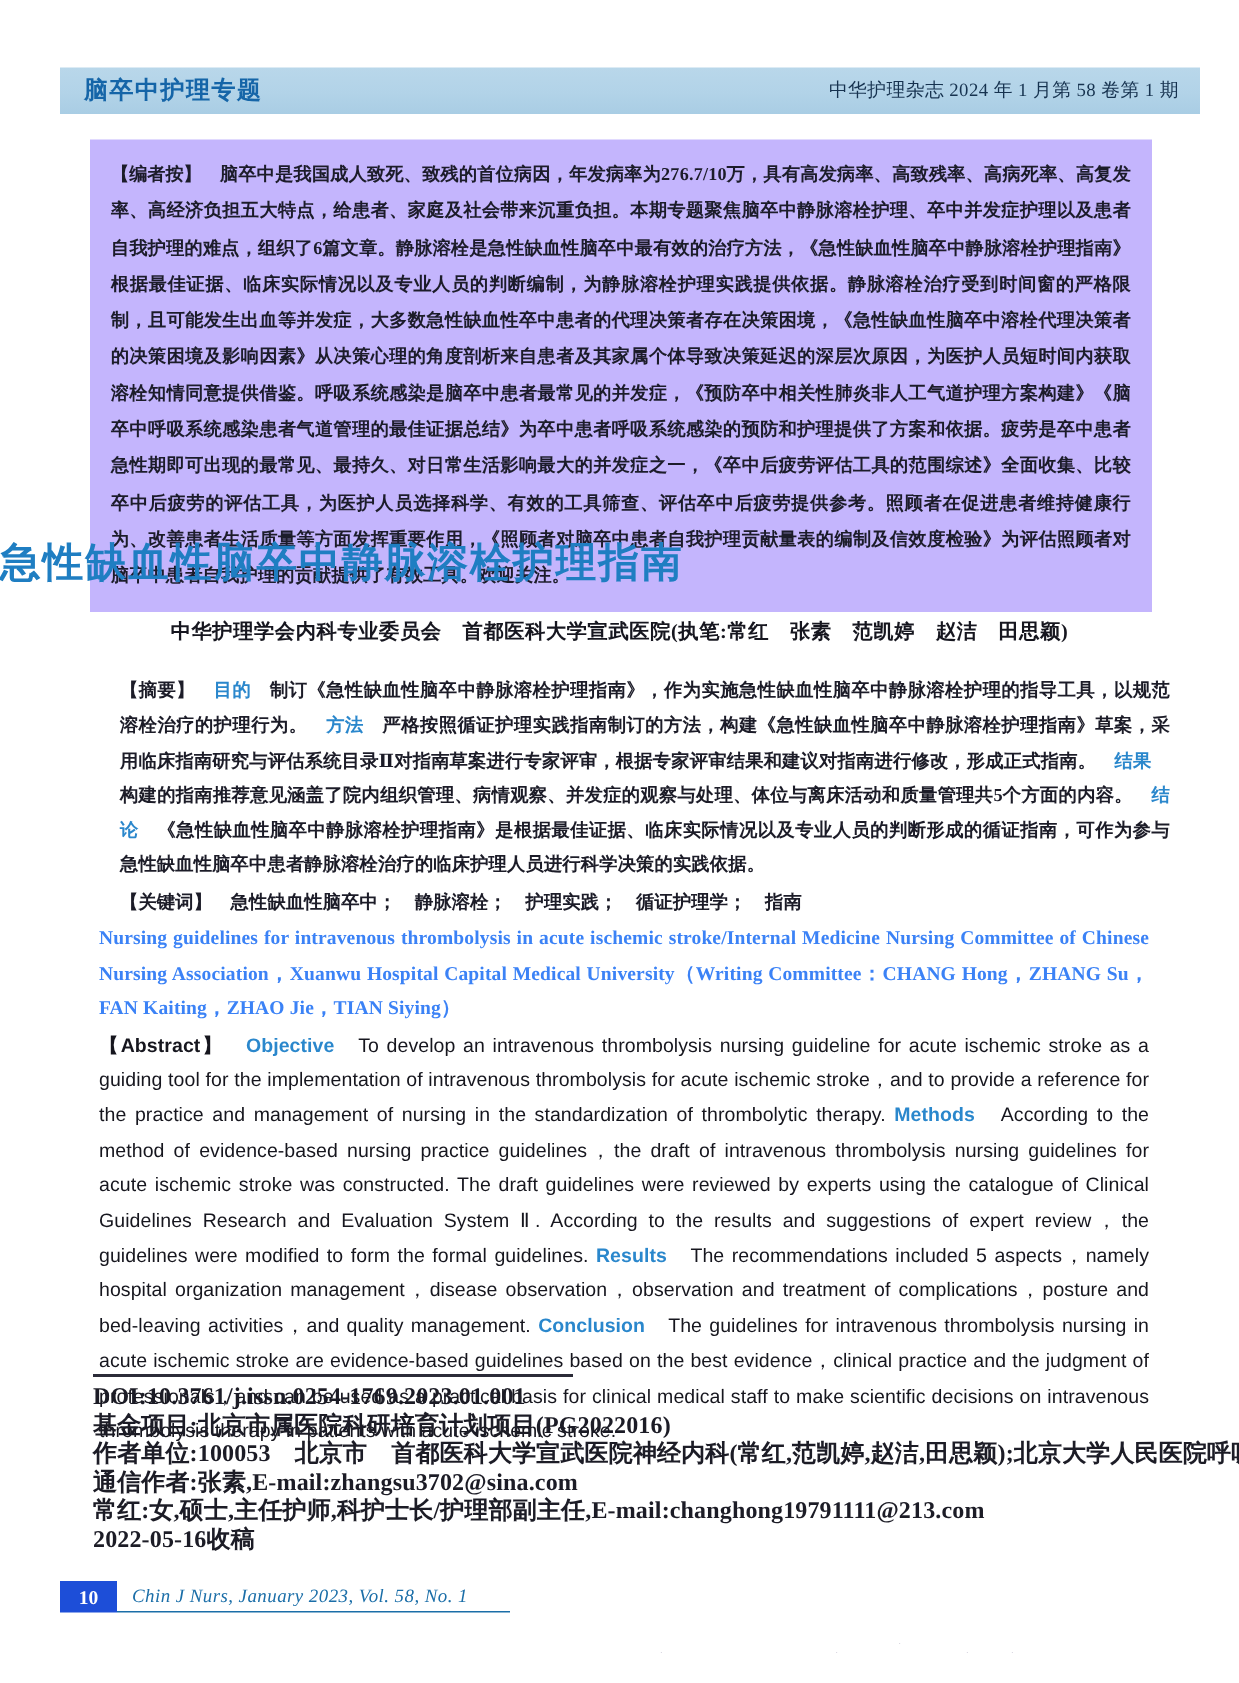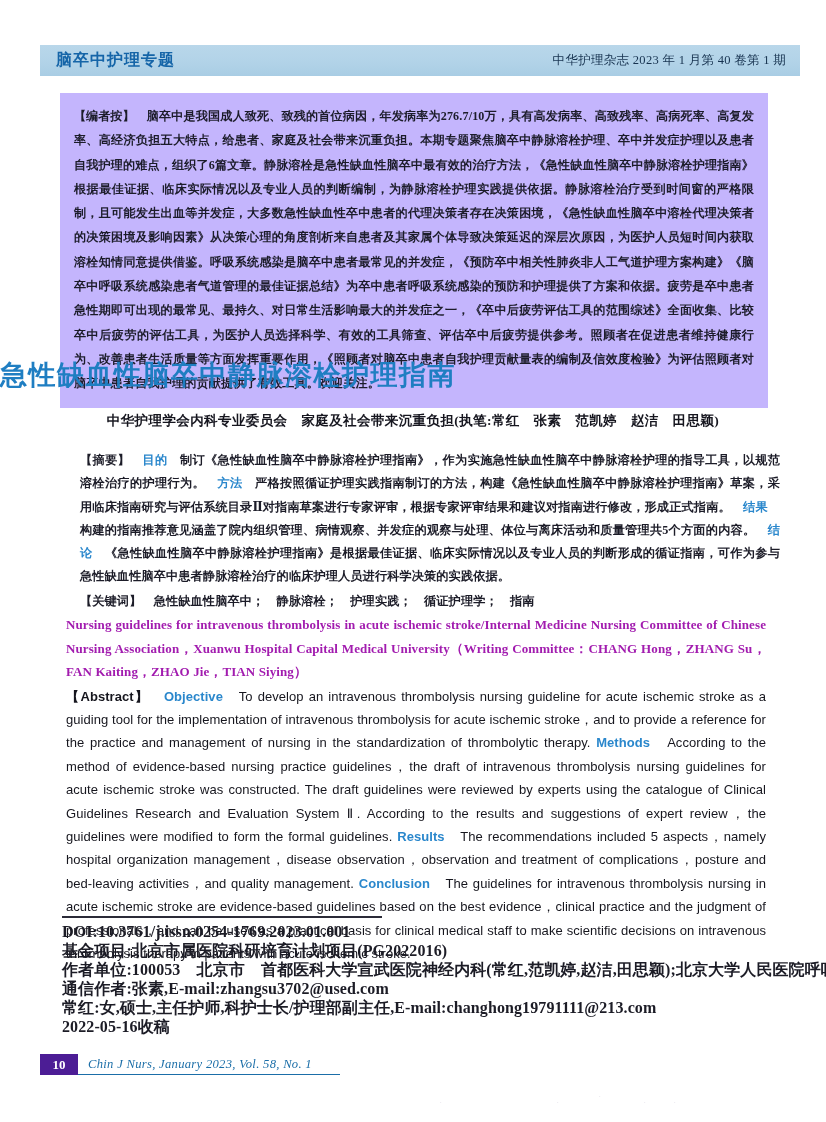--- a/index.html
+++ b/index.html
@@ -143,21 +143,21 @@
     width: 700px;
   }
   .en-title {
     margin: 0;
     font-family: "Liberation Serif", "DejaVu Serif", serif;
     font-size: 13px;
     font-weight: bold;
     line-height: 23.5px;
     text-align: justify;
     text-align-last: left;
-    color: #a21caf;
+    color: #3b82f6;
     letter-spacing: 0.1px;
   }
   .en-abstract {
     margin: 1px 0 0 0;
     font-family: Liberation Sans, sans-serif;
     font-size: 13px;
     line-height: 23.4px;
     text-align: justify;
     text-align-last: left;
     color: #16161e;
@@ -198,21 +198,21 @@
     position: absolute;
     left: 40px;
     top: 1054px;
     width: 300px;
     height: 21px;
     display: flex;
     align-items: stretch;
   }
   .folio {
     width: 38px;
-    background: #4c1d95;
+    background: #1d4ed8;
     color: #ffffff;
     font-family: "Liberation Serif", "DejaVu Serif", serif;
     font-size: 13px;
     font-weight: bold;
     display: flex;
     align-items: center;
     justify-content: center;
   }
   .footer-cite {
     flex: 1;
@@ -235,48 +235,48 @@
     color: #b9b4c6;
   }
 </style>
 </head>
 <body>
 
 <div class="page">
 
   <div class="running-header">
     <span class="rh-left">脑卒中护理专题</span>
-    <span class="rh-right">中华护理杂志 2023 年 1 月第 40 卷第 1 期</span>
+    <span class="rh-right">中华护理杂志 2024 年 1 月第 58 卷第 1 期</span>
   </div>
 
   <div class="editor-note">
     <p><span class="en-label">【编者按】</span><span>　脑卒中是我国成人致死、致残的首位病因，年发病率为276.7/10万，具有高发病率、高致残率、高病死率、高复发率、高经济负担五大特点，给患者、家庭及社会带来沉重负担。本期专题聚焦脑卒中静脉溶栓护理、卒中并发症护理以及患者自我护理的难点，组织了6篇文章。静脉溶栓是急性缺血性脑卒中最有效的治疗方法，《急性缺血性脑卒中静脉溶栓护理指南》根据最佳证据、临床实际情况以及专业人员的判断编制，为静脉溶栓护理实践提供依据。静脉溶栓治疗受到时间窗的严格限制，且可能发生出血等并发症，大多数急性缺血性卒中患者的代理决策者存在决策困境，《急性缺血性脑卒中溶栓代理决策者的决策困境及影响因素》从决策心理的角度剖析来自患者及其家属个体导致决策延迟的深层次原因，为医护人员短时间内获取溶栓知情同意提供借鉴。呼吸系统感染是脑卒中患者最常见的并发症，《预防卒中相关性肺炎非人工气道护理方案构建》《脑卒中呼吸系统感染患者气道管理的最佳证据总结》为卒中患者呼吸系统感染的预防和护理提供了方案和依据。疲劳是卒中患者急性期即可出现的最常见、最持久、对日常生活影响最大的并发症之一，《卒中后疲劳评估工具的范围综述》全面收集、比较卒中后疲劳的评估工具，为医护人员选择科学、有效的工具筛查、评估卒中后疲劳提供参考。照顾者在促进患者维持健康行为、改善患者生活质量等方面发挥重要作用，《照顾者对脑卒中患者自我护理贡献量表的编制及信效度检验》为评估照顾者对脑卒中患者自我护理的贡献提供了有效工具。欢迎关注。</span></p>
   </div>
 
   <div class="article-title">急性缺血性脑卒中静脉溶栓护理指南</div>
 
-  <div class="authors">中华护理学会内科专业委员会　家庭及社会带来沉重负担(执笔:常红　张素　范凯婷　赵洁　田思颖)</div>
+  <div class="authors">中华护理学会内科专业委员会　首都医科大学宣武医院(执笔:常红　张素　范凯婷　赵洁　田思颖)</div>
 
   <div class="cn-abstract">
     <p><span class="sec-label">【摘要】</span><span>　</span><span class="blue-head">目的</span><span>　制订《急性缺血性脑卒中静脉溶栓护理指南》，作为实施急性缺血性脑卒中静脉溶栓护理的指导工具，以规范溶栓治疗的护理行为。　</span><span class="blue-head">方法</span><span>　严格按照循证护理实践指南制订的方法，构建《急性缺血性脑卒中静脉溶栓护理指南》草案，采用临床指南研究与评估系统目录Ⅱ对指南草案进行专家评审，根据专家评审结果和建议对指南进行修改，形成正式指南。　</span><span class="blue-head">结果</span><span>　构建的指南推荐意见涵盖了院内组织管理、病情观察、并发症的观察与处理、体位与离床活动和质量管理共5个方面的内容。　</span><span class="blue-head">结论</span><span>　《急性缺血性脑卒中静脉溶栓护理指南》是根据最佳证据、临床实际情况以及专业人员的判断形成的循证指南，可作为参与急性缺血性脑卒中患者静脉溶栓治疗的临床护理人员进行科学决策的实践依据。</span></p>
     <p class="cn-keywords"><span class="sec-label">【关键词】</span><span>　急性缺血性脑卒中；　静脉溶栓；　护理实践；　循证护理学；　指南</span></p>
   </div>
 
   <div class="en-block">
     <p class="en-title">Nursing guidelines for intravenous thrombolysis in acute ischemic stroke/Internal Medicine Nursing Committee of Chinese Nursing Association，Xuanwu Hospital Capital Medical University（Writing Committee：CHANG Hong，ZHANG Su，FAN Kaiting，ZHAO Jie，TIAN Siying）</p>
     <p class="en-abstract"><span class="sec-label">【Abstract】</span><span>　</span><span class="blue-head">Objective</span><span>　To develop an intravenous thrombolysis nursing guideline for acute ischemic stroke as a guiding tool for the implementation of intravenous thrombolysis for acute ischemic stroke，and to provide a reference for the practice and management of nursing in the standardization of thrombolytic therapy. </span><span class="blue-head">Methods</span><span>　According to the method of evidence-based nursing practice guidelines，the draft of intravenous thrombolysis nursing guidelines for acute ischemic stroke was constructed. The draft guidelines were reviewed by experts using the catalogue of Clinical Guidelines Research and Evaluation System Ⅱ. According to the results and suggestions of expert review，the guidelines were modified to form the formal guidelines. </span><span class="blue-head">Results</span><span>　The recommendations included 5 aspects，namely hospital organization management，disease observation，observation and treatment of complications，posture and bed-leaving activities，and quality management. </span><span class="blue-head">Conclusion</span><span>　The guidelines for intravenous thrombolysis nursing in acute ischemic stroke are evidence-based guidelines based on the best evidence，clinical practice and the judgment of professionals，and can be used as a practical basis for clinical medical staff to make scientific decisions on intravenous thrombolysis therapy in patients with acute ischemic stroke.</span></p>
   </div>
 
   <div class="footnote-rule"></div>
 
   <div class="footnotes">
     <p>DOI:10.3761/j.issn.0254-1769.2023.01.001</p>
     <p>基金项目:北京市属医院科研培育计划项目(PG2022016)</p>
     <p>作者单位:100053　北京市　首都医科大学宣武医院神经内科(常红,范凯婷,赵洁,田思颖);北京大学人民医院呼吸科(张素)</p>
-    <p>通信作者:张素,E-mail:zhangsu3702@used.com</p>
+    <p>通信作者:张素,E-mail:zhangsu3702@sina.com</p>
     <p>常红:女,硕士,主任护师,科护士长/护理部副主任,E-mail:changhong19791111@213.com</p>
     <p>2022-05-16收稿</p>
   </div>
 
   <div class="page-footer">
     <div class="folio">10</div>
     <div class="footer-cite">Chin J Nurs, January 2023, Vol. 58, No. 1</div>
   </div>
 
   <span class="scan-speck" style="left:440px; top:1100px;">·</span>

